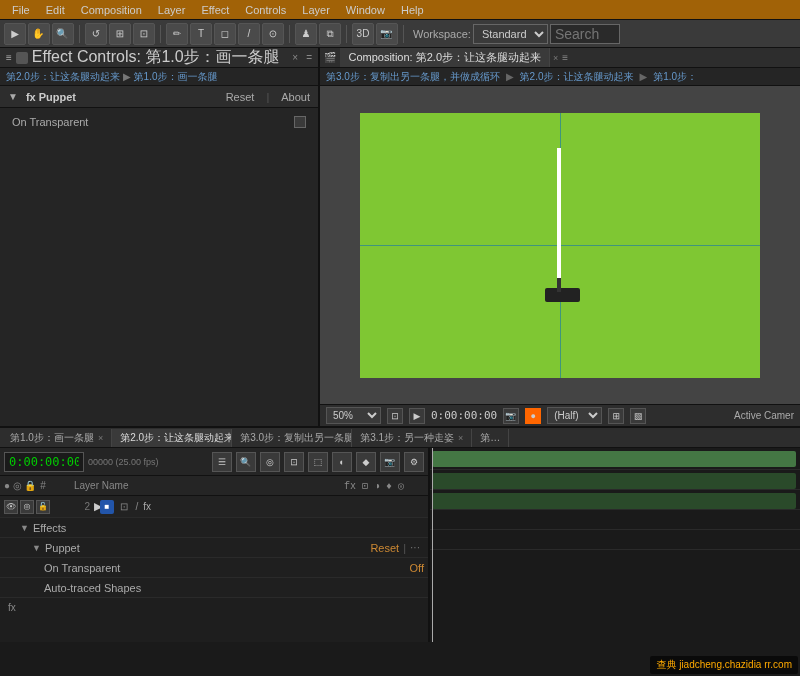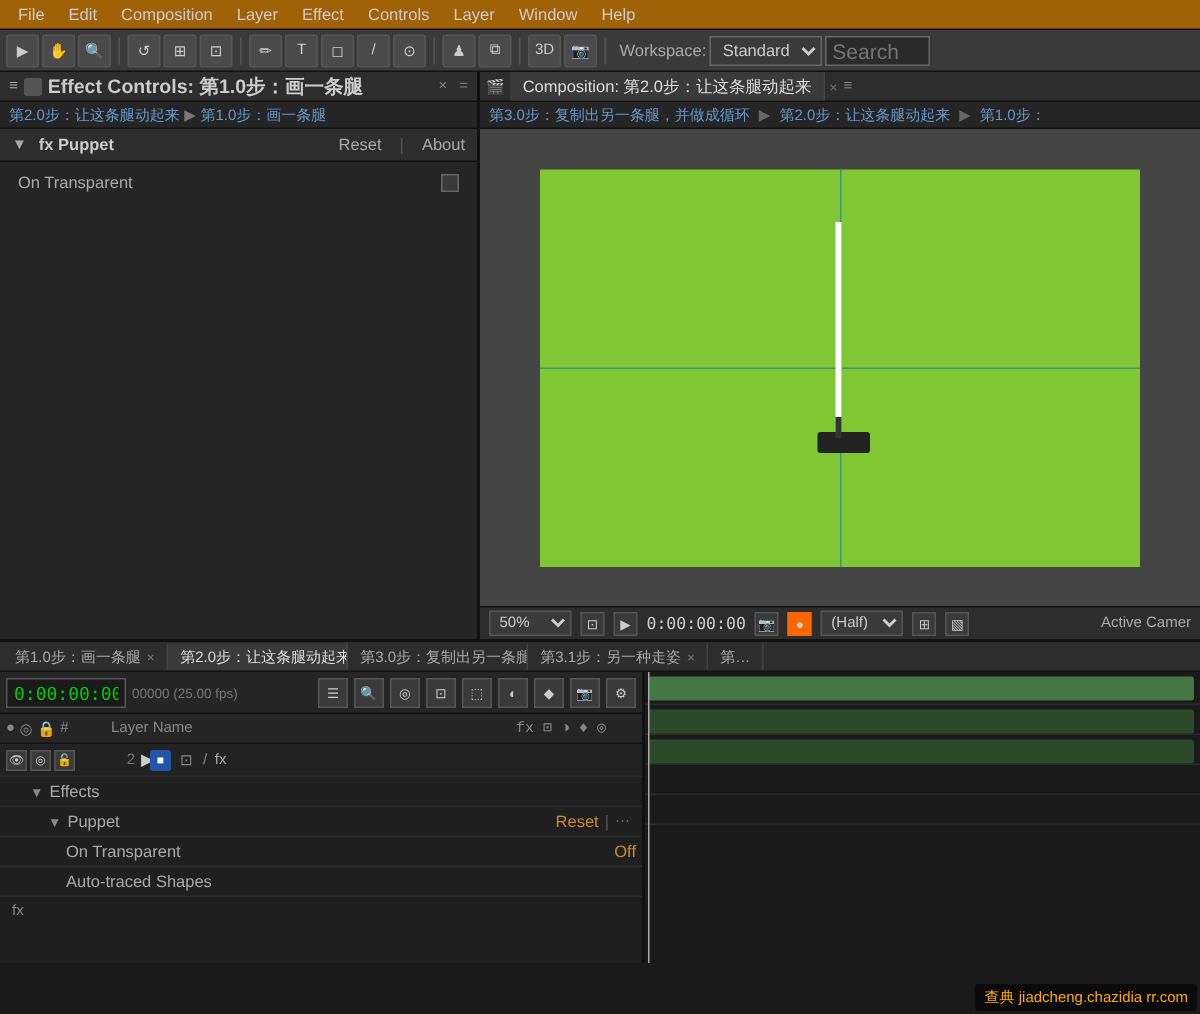--- a/index.html
+++ b/index.html
@@ -101,22 +101,22 @@
       height: 20px;
       background: #2d2d2d;
       display: flex;
       align-items: center;
       padding: 0 6px;
       border-bottom: 1px solid #111;
       justify-content: space-between;
     }
     .panel-title {
       color: #cccccc;
-      font-size: 13px;
-      font-weight: bold;
+      font-size: 16px;
+      font-weight: normal;
     }
     .panel-controls {
       display: flex;
       gap: 4px;
       align-items: center;
     }
 
     .breadcrumb-bar {
       height: 18px;
       background: #252525;

